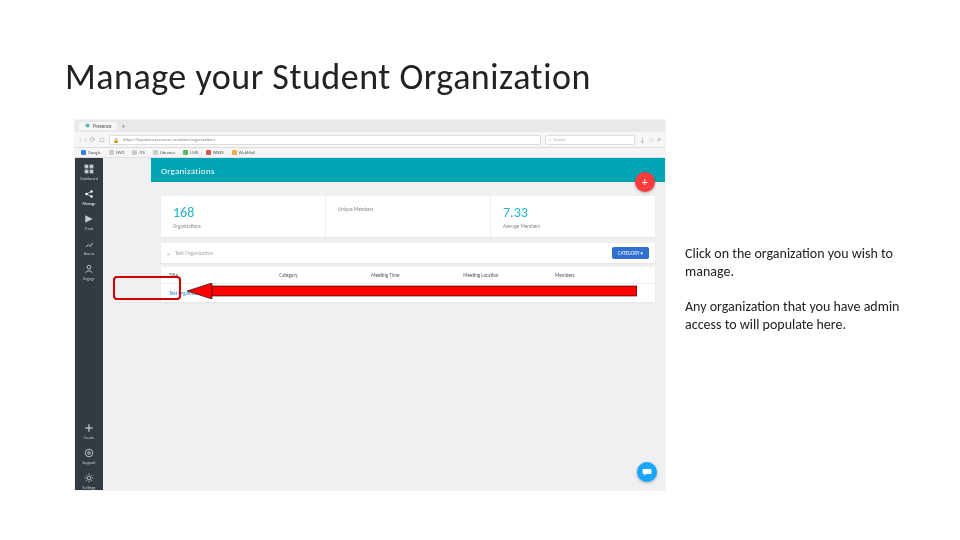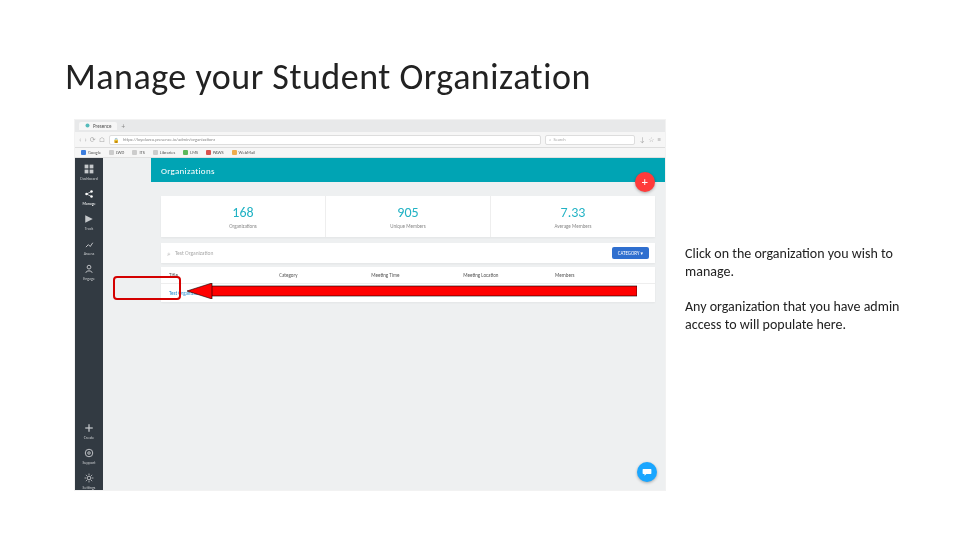--- a/index.html
+++ b/index.html
@@ -46,21 +46,21 @@
   .sidebar .navitem { display: flex; flex-direction: column; align-items: center; gap: 2px; cursor: pointer; }
   .sidebar .navitem svg { width: 10px; height: 10px; }
   .sidebar .navitem.active { color: #fff; }
   .sidebar .spacer { flex: 1; }
 
   .content { flex: 1; display: flex; flex-direction: column; margin-left: 48px; }
   .headerbar { height: 24px; background: #00a4b4; display: flex; align-items: center; padding: 0 10px; color: #fff; font-size: 9px; font-weight: 500; letter-spacing: 0.3px; position: relative; }
   .fab { position: absolute; right: 10px; bottom: -10px; width: 20px; height: 20px; background: #ff3b3b; border-radius: 50%; display: flex; align-items: center; justify-content: center; color: #fff; font-size: 12px; box-shadow: 0 1px 3px rgba(0,0,0,0.3); }
 
   .statsrow { background: #fff; margin: 14px 10px 6px 10px; display: flex; box-shadow: 0 1px 2px rgba(0,0,0,0.05); }
-  .statcard { flex: 1; padding: 8px 12px; text-align: center; border-left: 1px solid #eee; }
+  .statcard { flex: 1; padding: 8px 12px; text-align: left; border-left: 1px solid #eee; }
   .statcard:first-child { border-left: none; }
   .statcard .num { font-size: 14px; color: #21b2c4; font-weight: 500; }
   .statcard .label { font-size: 5px; color: #888; margin-top: 2px; }
 
   .searchrow { background: #fff; margin: 0 10px 4px 10px; display: flex; align-items: center; padding: 4px 6px; box-shadow: 0 1px 2px rgba(0,0,0,0.05); gap: 4px; }
   .searchrow .sicon { font-size: 7px; color: #aaa; }
   .searchrow .sfield { flex: 1; font-size: 5.5px; color: #aaa; }
   .catbtn { background: #2f6fcf; color: #fff; font-size: 5px; padding: 3px 6px; border-radius: 2px; display: flex; align-items: center; gap: 2px; }
 
   .tablecard { background: #fff; margin: 0 10px 10px 10px; box-shadow: 0 1px 2px rgba(0,0,0,0.05); }
@@ -227,21 +227,20 @@
           <span>Organizations</span>
           <div class="fab">+</div>
         </div>
 
         <div class="statsrow">
           <div class="statcard">
             <div class="num">168</div>
             <div class="label">Organizations</div>
           </div>
           <div class="statcard">
-            <div class="num">905</div>
             <div class="label">Unique Members</div>
           </div>
           <div class="statcard">
             <div class="num">7.33</div>
             <div class="label">Average Members</div>
           </div>
         </div>
 
         <div class="searchrow">
           <span class="sicon">⌕</span>

